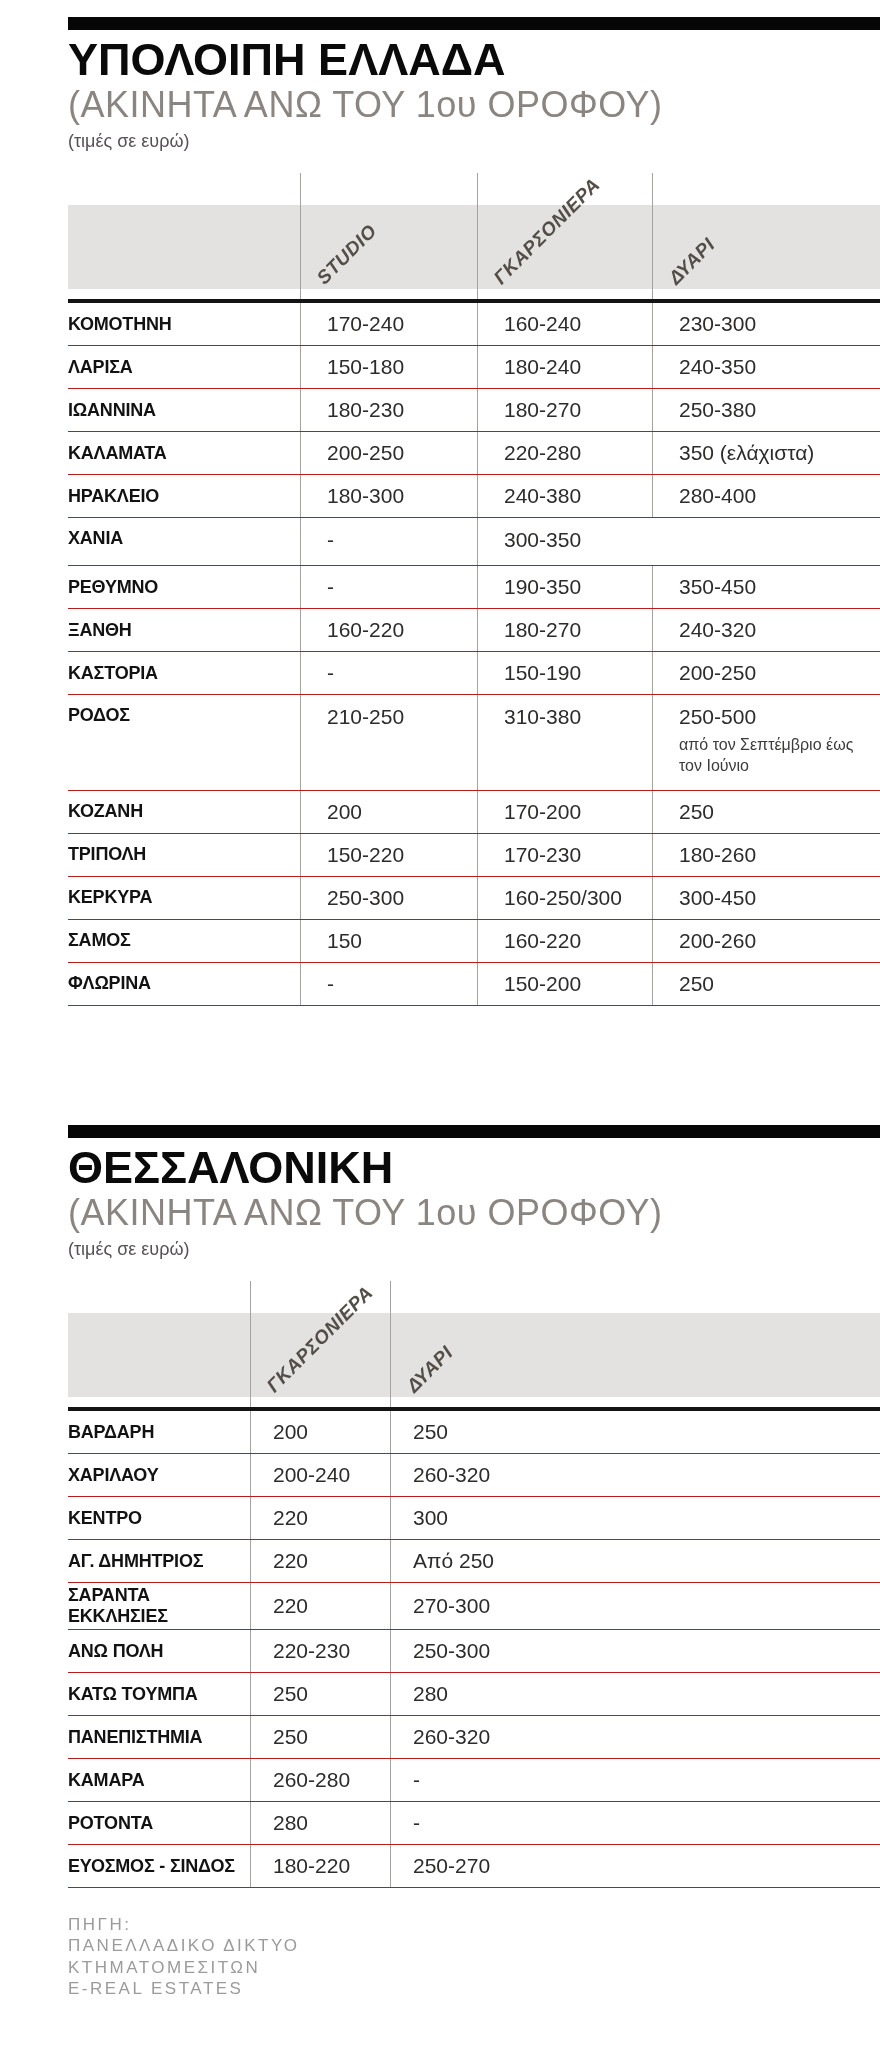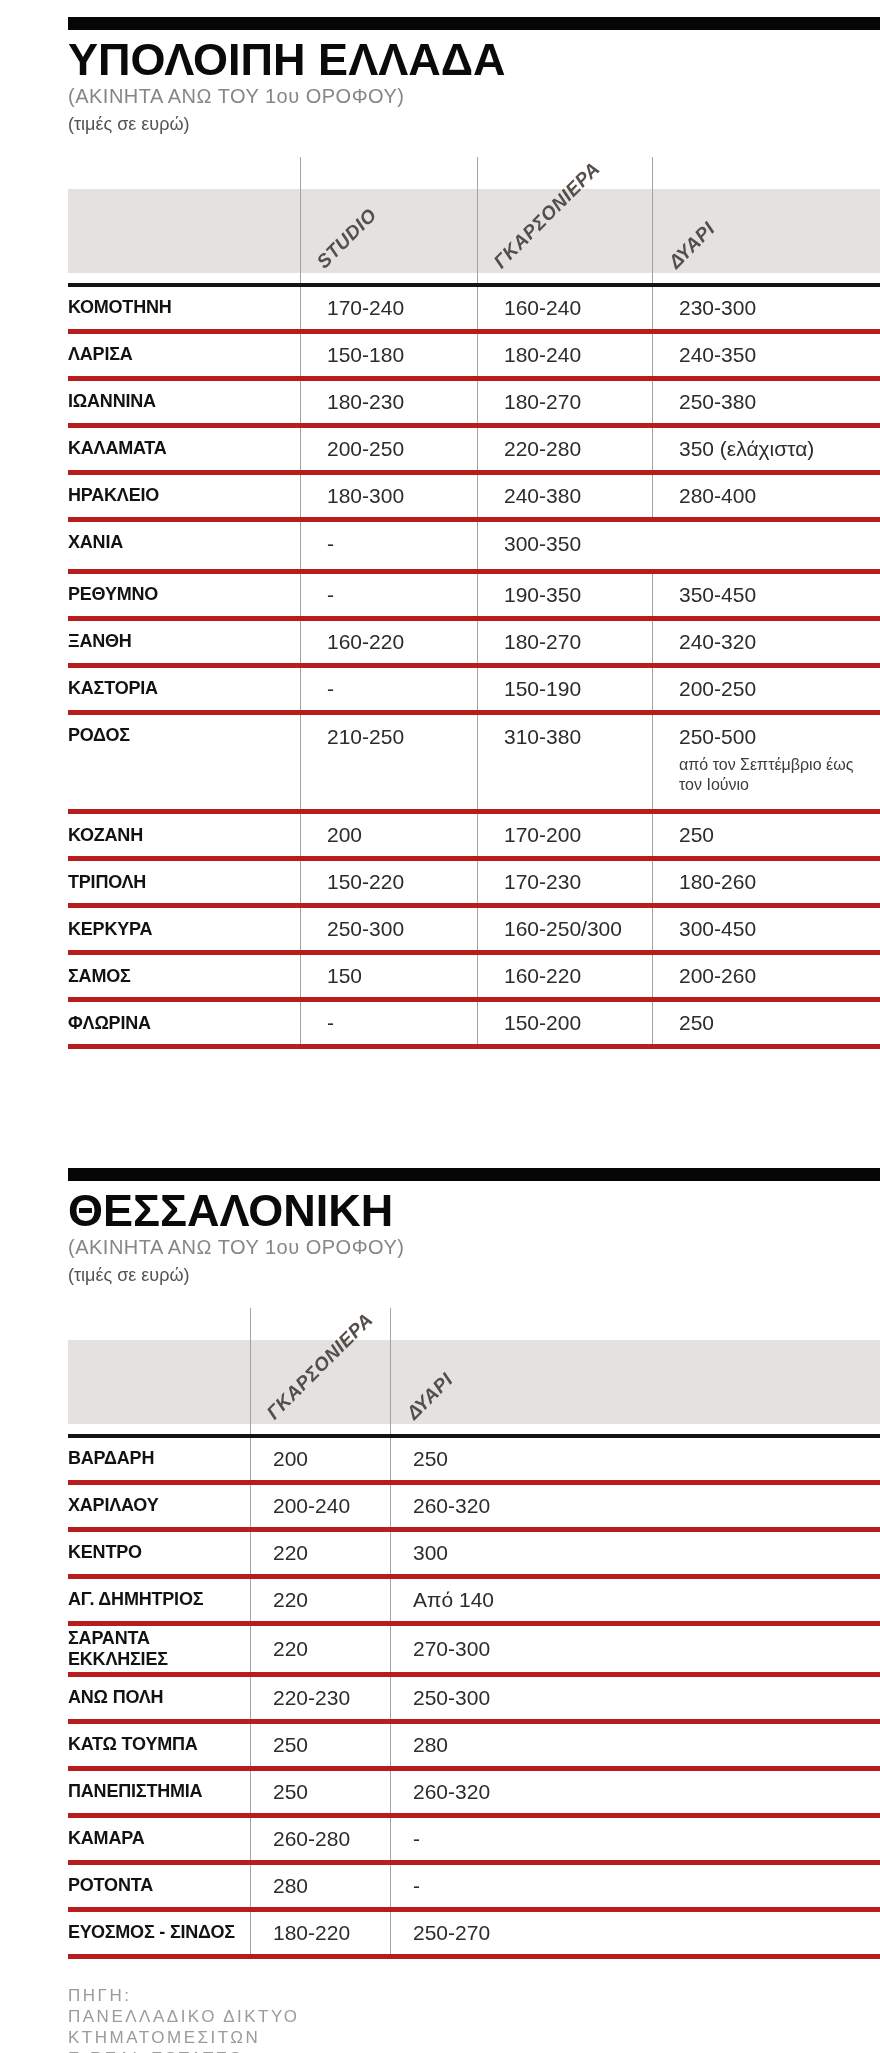--- a/index.html
+++ b/index.html
@@ -6,33 +6,33 @@
   html,body{margin:0;padding:0;background:#ffffff;}
   body{width:880px;font-family:"Liberation Sans","DejaVu Sans",sans-serif;-webkit-font-smoothing:antialiased;}
   .page{position:relative;width:880px;height:2053px;background:#ffffff;overflow:hidden;padding-left:35px;}
   .sec{margin-left:33px;width:812px;}
 
   .topbar{height:13px;background:#060606;}
   .sec-0 .topbar{margin-top:17px;}
   .sec-1 .topbar{margin-top:119px;}
 
   .title{margin:7px 0 0 0;font-size:45px;line-height:1.02;font-weight:bold;color:#0a0a0a;letter-spacing:0;}
-  .subtitle{margin-top:3px;font-size:20px;line-height:1.05;color:#8a8580;letter-spacing:0.5px;}
+  .subtitle{margin-top:3px;font-size:36px;line-height:1.05;color:#8a8580;letter-spacing:0.5px;}
   .unit{margin-top:7px;font-size:18px;line-height:1.15;color:#565156;}
 
   
   .thead{position:relative;height:126px;margin-top:22px;border-bottom:4px solid #141414;}
   .band{position:absolute;left:0;right:0;bottom:10px;height:84px;background:#e3e2e0;}
   .vline{position:absolute;top:0;bottom:0;width:1px;background:#a6a29d;}
   .collabel{position:absolute;bottom:10px;transform:rotate(-45deg);transform-origin:0 100%;
             font-weight:bold;font-style:italic;font-size:19px;color:#544e48;
             white-space:nowrap;letter-spacing:0.6px;}
 
   
-  .row{display:grid;border-bottom:5px solid #b91c1c;}
+  .row{display:grid;border-bottom:1px solid #b91c1c;}
   .cell{display:flex;flex-direction:column;justify-content:center;min-height:42px;
         box-sizing:border-box;padding:2px 8px 2px 0;}
   .cell.area{font-weight:bold;font-size:18px;color:#121212;letter-spacing:-0.2px;padding-left:0;}
   .cell.val{border-left:1px solid #a6a29d;padding-left:26px;font-size:21px;color:#2e2c2a;}
   .sec-1 .cell.val{padding-left:22px;}
   .row.tall .cell{justify-content:flex-start;padding-top:10px;padding-bottom:13px;}
   .note{font-size:16px;color:#3e3c3a;margin-top:6px;line-height:1.3;max-width:200px;}
 
   .source{margin:26px 0 12px 33px;font-size:17px;line-height:1.24;color:#9b9b9b;letter-spacing:2.5px;}
 </style>
@@ -276,21 +276,21 @@
           <div class="cell val">
             <div>300</div>
           </div>
         </div>
         <div class="row" style="grid-template-columns: 182px 140px 1fr;">
           <div class="cell area">ΑΓ. ΔΗΜΗΤΡΙΟΣ</div>
           <div class="cell val">
             <div>220</div>
           </div>
           <div class="cell val">
-            <div>Από 140</div>
+            <div>Από 250</div>
           </div>
         </div>
         <div class="row" style="grid-template-columns: 182px 140px 1fr;">
           <div class="cell area">ΣΑΡΑΝΤΑ ΕΚΚΛΗΣΙΕΣ</div>
           <div class="cell val">
             <div>220</div>
           </div>
           <div class="cell val">
             <div>270-300</div>
           </div>

